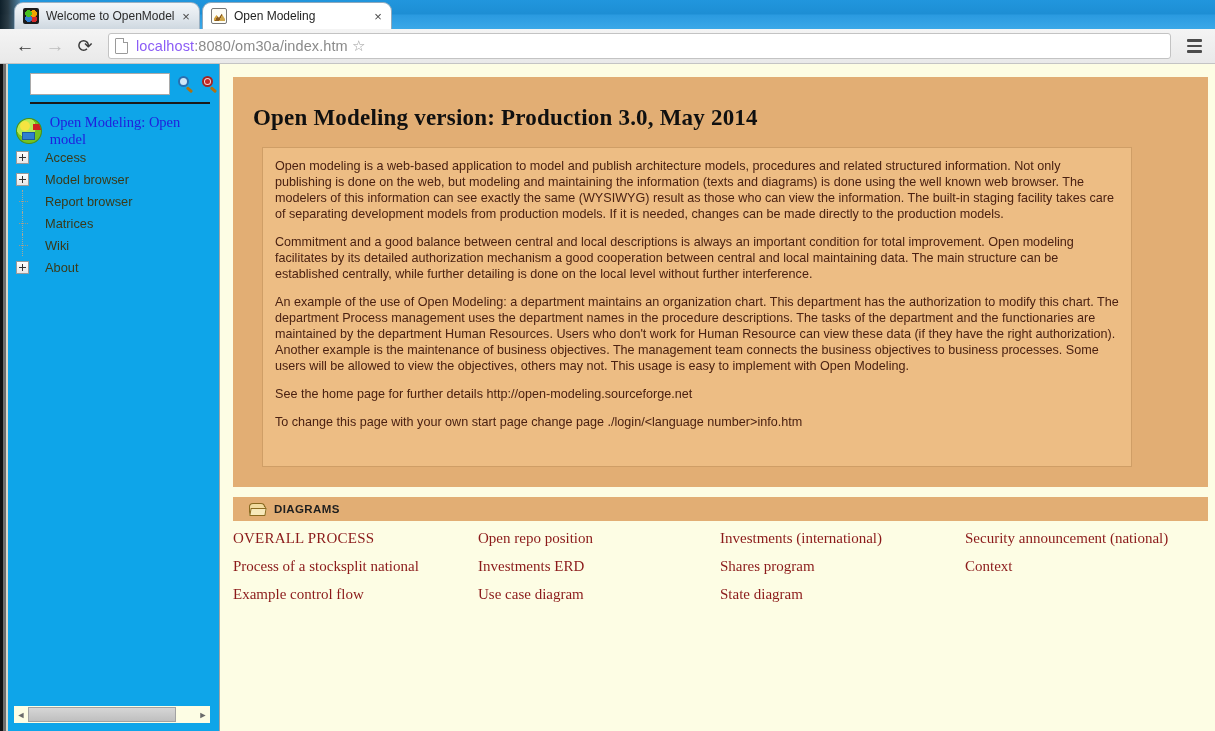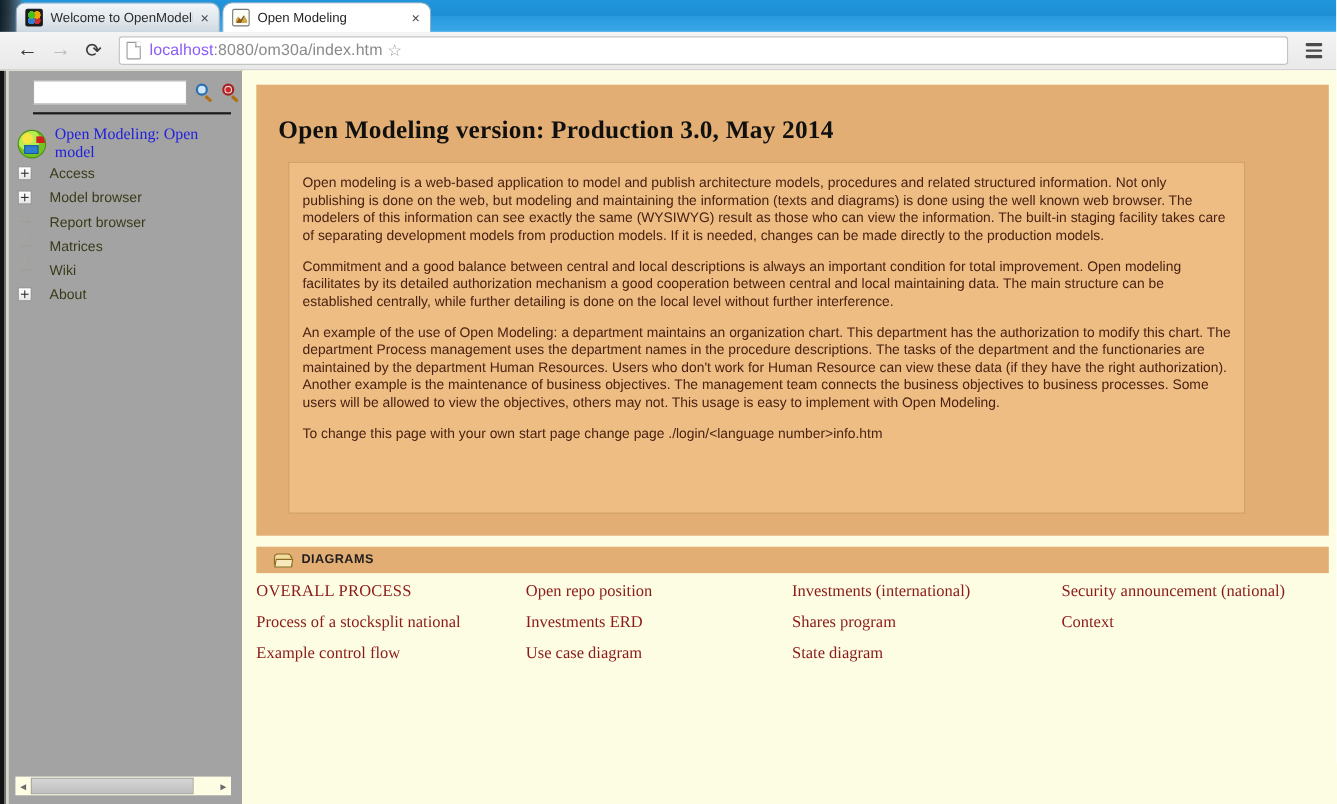--- a/index.html
+++ b/index.html
@@ -158,21 +158,21 @@
     position: absolute; left: 0; top: 64px;
     width: 1215px; height: 667px;
     background: #fdfde4;
     overflow: hidden;
   }
 
   
   .leftframe {
     position: absolute; left: 0; top: 0;
     width: 219px; height: 667px;
-    background: #a3a3a3;
+    background: #0ea5e9;
     border-right: 2px solid #a3a3a3;
     overflow: hidden;
   }
   .leftframe-edge {
     position: absolute; left: 0; top: 0; width: 8px; height: 667px;
     background: linear-gradient(to right, #111 0 42%, #6e6e6e 43% 70%, #d8d8cc 71% 100%);
   }
 
   .search-row {
     position: absolute; left: 30px; top: 9px;
@@ -516,20 +516,21 @@
     <div class="content">
 
       <div class="panel">
         <div class="panel-title">Open Modeling version: Production 3.0, May 2014</div>
 
         <div class="panel-box">
           <p>Open modeling is a web-based application to model and publish architecture models, procedures and related structured information. Not only publishing is done on the web, but modeling and maintaining the information (texts and diagrams) is done using the well known web browser. The modelers of this information can see exactly the same (WYSIWYG) result as those who can view the information. The built-in staging facility takes care of separating development models from production models. If it is needed, changes can be made directly to the production models.</p>
           <p>Commitment and a good balance between central and local descriptions is always an important condition for total improvement. Open modeling facilitates by its detailed authorization mechanism a good cooperation between central and local maintaining data. The main structure can be established centrally, while further detailing is done on the local level without further interference.</p>
           <p class="tight">An example of the use of Open Modeling: a department maintains an organization chart. This department has the authorization to modify this chart. The department Process management uses the department names in the procedure descriptions. The tasks of the department and the functionaries are maintained by the department Human Resources. Users who don't work for Human Resource can view these data (if they have the right authorization).</p>
           <p>Another example is the maintenance of business objectives. The management team connects the business objectives to business processes. Some users will be allowed to view the objectives, others may not. This usage is easy to implement with Open Modeling.</p>
+          <p>See the home page for further details http://open-modeling.sourceforge.net</p>
           <p>To change this page with your own start page change page ./login/&lt;language number&gt;info.htm</p>
         </div>
       </div>
 
       <div class="section-bar">
         <span class="folder-icon">
           <span class="back"></span>
             <span class="tab"></span>
             <span class="front"></span>
         </span>

